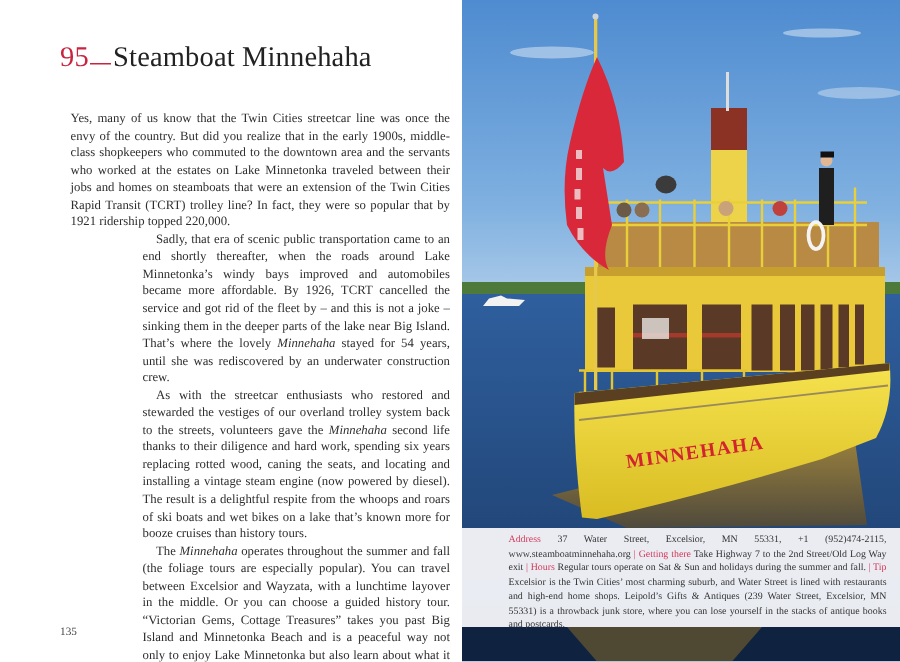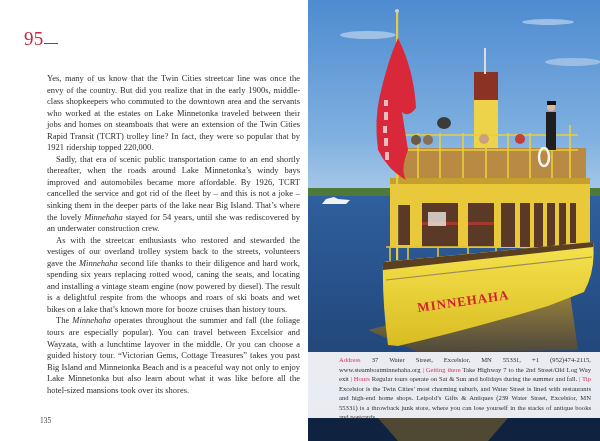--- a/index.html
+++ b/index.html
@@ -1,49 +1,50 @@
 <!DOCTYPE html>
 <html><head>
 <meta charset="utf-8">
 <style>
   * { margin: 0; padding: 0; box-sizing: border-box; }
   html, body { width: 600px; height: 441px; overflow: hidden; background: #ffffff; }
   body { position: relative; font-family: "Liberation Serif", "DejaVu Serif", serif; color: #2b2b2b; }
 
   
   .left-page { position: absolute; left: 0; top: 0; width: 300px; height: 441px; background: #fff; }
-  .title-row { position: absolute; left: 24px; top: 28px; display: flex; align-items: baseline; white-space: nowrap; }
+  .title-row { position: absolute; left: 40px; top: 28px; display: flex; align-items: baseline; white-space: nowrap; }
   .entry-number { color: #c8243f; font-size: 19px; letter-spacing: 0.2px; }
   .entry-rule { display: inline-block; width: 14px; height: 1px; background: #c8243f; margin: 0 1px 0 1px; transform: translateY(-1px); }
   .entry-title { font-size: 19px; color: #222; letter-spacing: 0.1px; }
   .subtitle { position: absolute; left: 73px; top: 51px; font-style: italic; font-size: 9.5px; color: #333; white-space: nowrap; }
 
   .body-text { position: absolute; left: 47px; top: 73px; width: 253px; font-size: 8.5px; line-height: 11.55px; color: #2e2e2e; text-align: justify; }
   .body-text p { text-indent: 0; }
-  .body-text p + p { text-indent: 9px; }
+  .body-text p + p { text-indent: 9px; margin-left: 48px; }
   .body-text em { font-style: italic; }
   .page-number { position: absolute; left: 40px; top: 416px; font-size: 7.5px; color: #444; }
 
   
   .right-page { position: absolute; left: 300px; top: 0; width: 300px; height: 441px; background: #fff; }
   .photo { position: absolute; left: 8px; top: 0; width: 292px; height: 441px; overflow: hidden; background: #4a86c9; }
   .photo svg { position: absolute; left: 0; top: 0; }
 
   .caption-band { position: absolute; left: 8px; top: 352px; width: 292px; height: 66px; background: rgba(246,246,250,0.94); }
   .caption { position: absolute; left: 39px; top: 355px; width: 252px; font-size: 6.6px; line-height: 9.55px; color: #333; text-align: justify; }
   .caption .lbl { color: #d43a5a; }
   .caption .sep { color: #d43a5a; }
 </style>
 </head>
 <body>
 
 <div class="left-page">
   <div class="title-row">
     <span class="entry-number">95</span>
     <span class="entry-rule"></span>
+    <span class="entry-title">Steamboat Minnehaha</span>
   </div>
 
   <div class="body-text">
     <p><span>Yes, many of us know that the Twin Cities streetcar line was once the envy of the country. But did you realize that in the early 1900s, middle-class shopkeepers who commuted to the downtown area and the servants who worked at the estates on Lake Minnetonka traveled between their jobs and homes on steamboats that were an extension of the Twin Cities Rapid Transit (TCRT) trolley line? In fact, they were so popular that by 1921 ridership topped 220,000.</span></p>
     <p><span>Sadly, that era of scenic public transportation came to an end shortly thereafter, when the roads around Lake Minnetonka’s windy bays improved and automobiles became more affordable. By 1926, TCRT cancelled the service and got rid of the fleet by – and this is not a joke – sinking them in the deeper parts of the lake near Big Island. That’s where the lovely </span><em>Minnehaha</em><span> stayed for 54 years, until she was rediscovered by an underwater construction crew.</span></p>
     <p><span>As with the streetcar enthusiasts who restored and stewarded the vestiges of our overland trolley system back to the streets, volunteers gave the </span><em>Minnehaha</em><span> second life thanks to their diligence and hard work, spending six years replacing rotted wood, caning the seats, and locating and installing a vintage steam engine (now powered by diesel). The result is a delightful respite from the whoops and roars of ski boats and wet bikes on a lake that’s known more for booze cruises than history tours.</span></p>
     <p><span>The </span><em>Minnehaha</em><span> operates throughout the summer and fall (the foliage tours are especially popular). You can travel between Excelsior and Wayzata, with a lunchtime layover in the middle. Or you can choose a guided history tour. “Victorian Gems, Cottage Treasures” takes you past Big Island and Minnetonka Beach and is a peaceful way not only to enjoy Lake Minnetonka but also learn about what it was like before all the hotel-sized mansions took over its shores.</span></p>
   </div>
 
   <div class="page-number">135</div>

